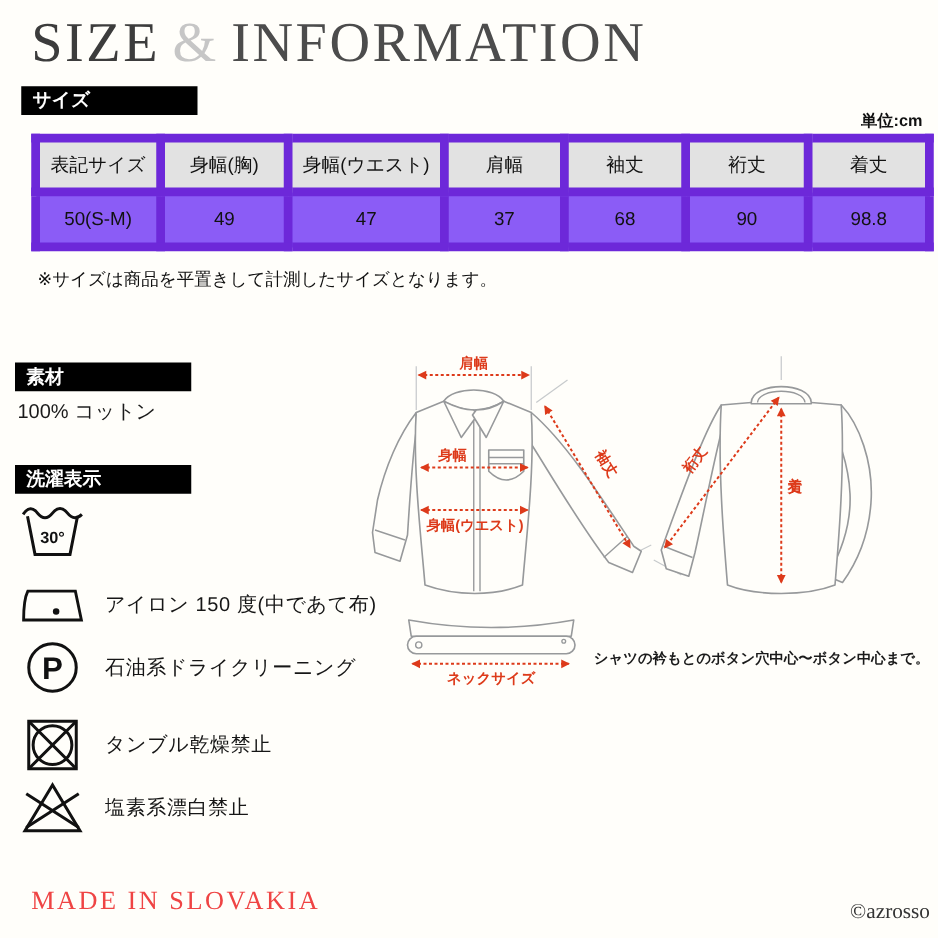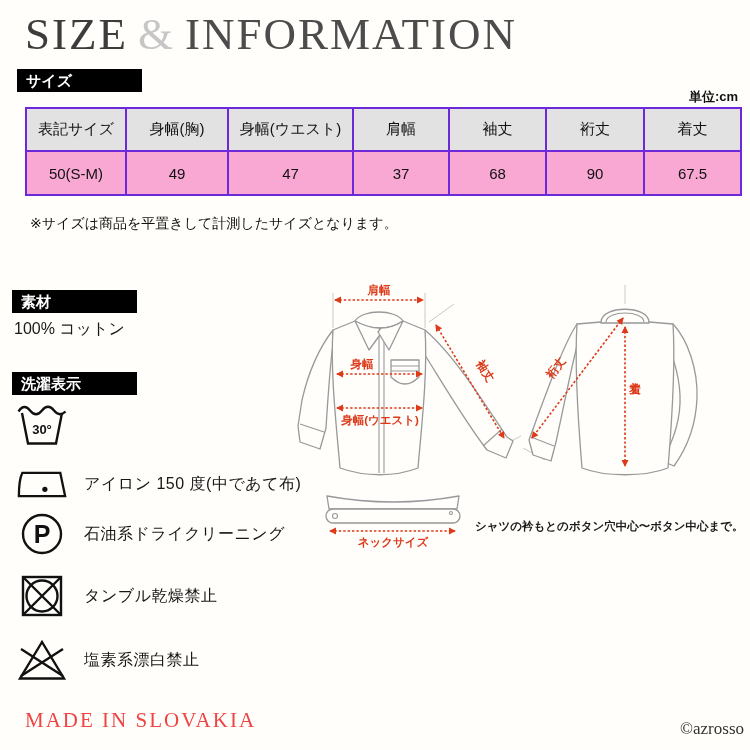--- a/index.html
+++ b/index.html
@@ -7,29 +7,29 @@
   body { background:#fffefa; font-family:"Liberation Sans","DejaVu Sans",sans-serif; color:#1a1a1a; position:relative; overflow:hidden; }
   .abs { position:absolute; }
 
   
   .title { left:25px; top:8px; font-family:"Liberation Serif","DejaVu Serif",serif; font-size:45px; font-weight:400; letter-spacing:2px; white-space:nowrap; }
   .title .w1 { color:#3c3c3c; }
   .title .amp { color:#c6c6c6; margin:0 10px; }
   .title .w2 { color:#4c4c4c; }
 
   
-  .blk-label { background:#000; color:#fff; font-size:15px; font-weight:bold; line-height:23px; padding:0 0 0 9px; width:125px; height:23px; }
+  .blk-label { background:#000; color:#fff; font-size:15px; font-weight:bold; line-height:23px; padding:0 0 0 9px; width:141px; height:23px; }
 
   .unit { top:88px; right:12px; font-size:13px; font-weight:bold; color:#111; }
 
   
   table.size { left:25px; top:107px; border-collapse:collapse; border:2px solid #000; table-layout:fixed; }
-  table.size th, table.size td { border:2px solid #6d28d9; text-align:center; font-weight:normal; font-size:15px; color:#111; }
+  table.size th, table.size td { border:7px solid #6d28d9; text-align:center; font-weight:normal; font-size:15px; color:#111; }
   table.size th { background:#e2e2e2; height:43px; }
-  table.size td { height:44px; background:#f9a8d4;margin-top:30px; }
+  table.size td { height:44px; background:#8b5cf6;margin-top:30px; }
 
   .notes { left:30px; top:212px; font-size:14px; line-height:23px; color:#111; }
   .notes .n2 { padding-left:15px; }
 
   .material-value { left:14px; top:319px; font-size:16px; }
 
   
   .care-row { left:16px; display:flex; align-items:center; gap:16px; height:48px; }
   .care-row .ic { width:52px; display:flex; justify-content:center; }
   .care-row .txt { font-size:16px; color:#161616; letter-spacing:0.5px; }
@@ -78,21 +78,21 @@
     <th>裄丈</th>
     <th>着丈</th>
   </tr>
   <tr>
     <td>50(S-M)</td>
     <td>49</td>
     <td>47</td>
     <td>37</td>
     <td>68</td>
     <td>90</td>
-    <td>67.5</td>
+    <td>98.8</td>
   </tr>
 </tbody>
   </table>
 
 <div class="abs notes">
   <div class="n1">※サイズは商品を平置きして計測したサイズとなります。</div>
 </div>
 
 <div class="abs blk-label" style="left:12px; top:290px;">素材</div>
 <div class="abs material-value">100% コットン</div>
@@ -133,21 +133,21 @@
   <span class="ic">
     <svg width="44" height="44" viewBox="0 0 44 44">
       <rect class="care-ic" x="3" y="3" width="38" height="38"></rect>
       <circle class="care-ic" cx="22" cy="22" r="15.5"></circle>
       <path class="care-ic" d="M3,3 L41,41 M41,3 L3,41"></path>
     </svg>
   </span>
   <span class="txt">タンブル乾燥禁止</span>
 </div>
 
-<div class="abs care-row" style="top:636px;">
+<div class="abs care-row" style="top:622px;">
   <span class="ic">
     <svg width="50" height="44" viewBox="0 0 50 44">
       <path class="care-ic" d="M25,4 L3,40.5 L47,40.5 Z"></path>
       <path class="care-ic" d="M4,11 L46,38 M46,11 L4,38"></path>
     </svg>
   </span>
   <span class="txt">塩素系漂白禁止</span>
 </div>
 
 <svg class="abs" style="left:283px; top:280px;" width="467" height="300" viewBox="0 0 467 300">

